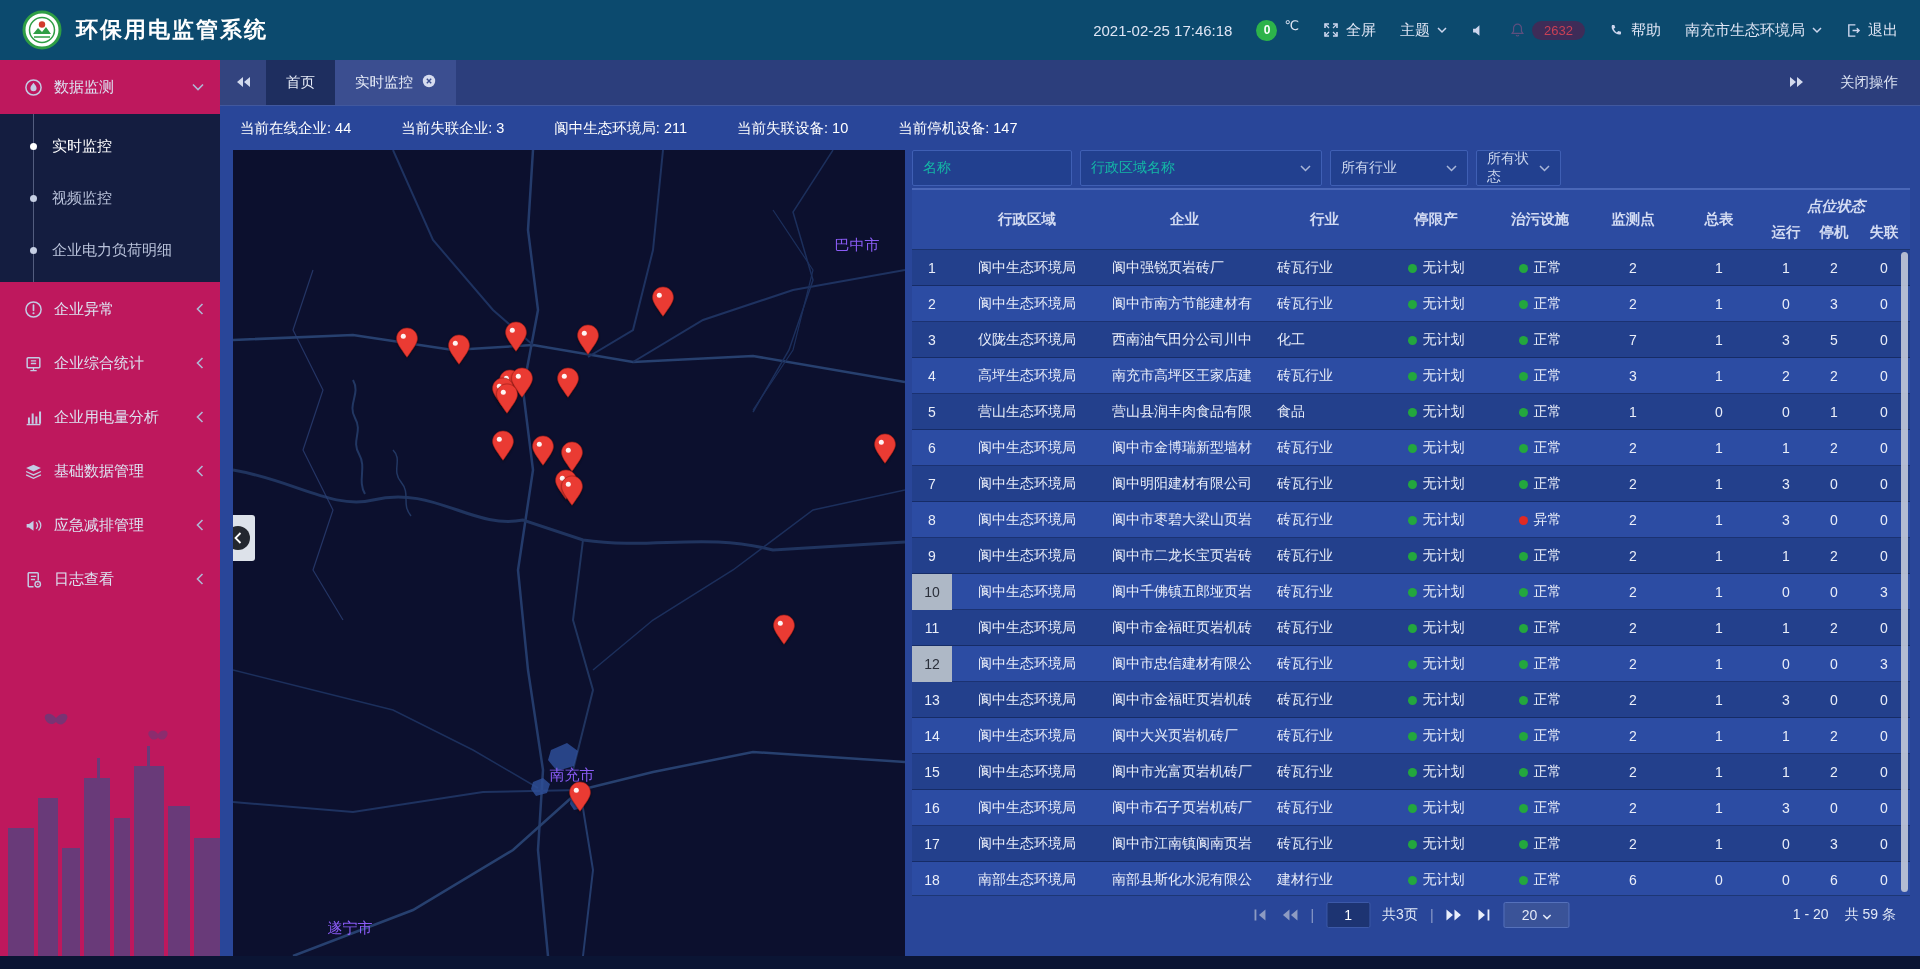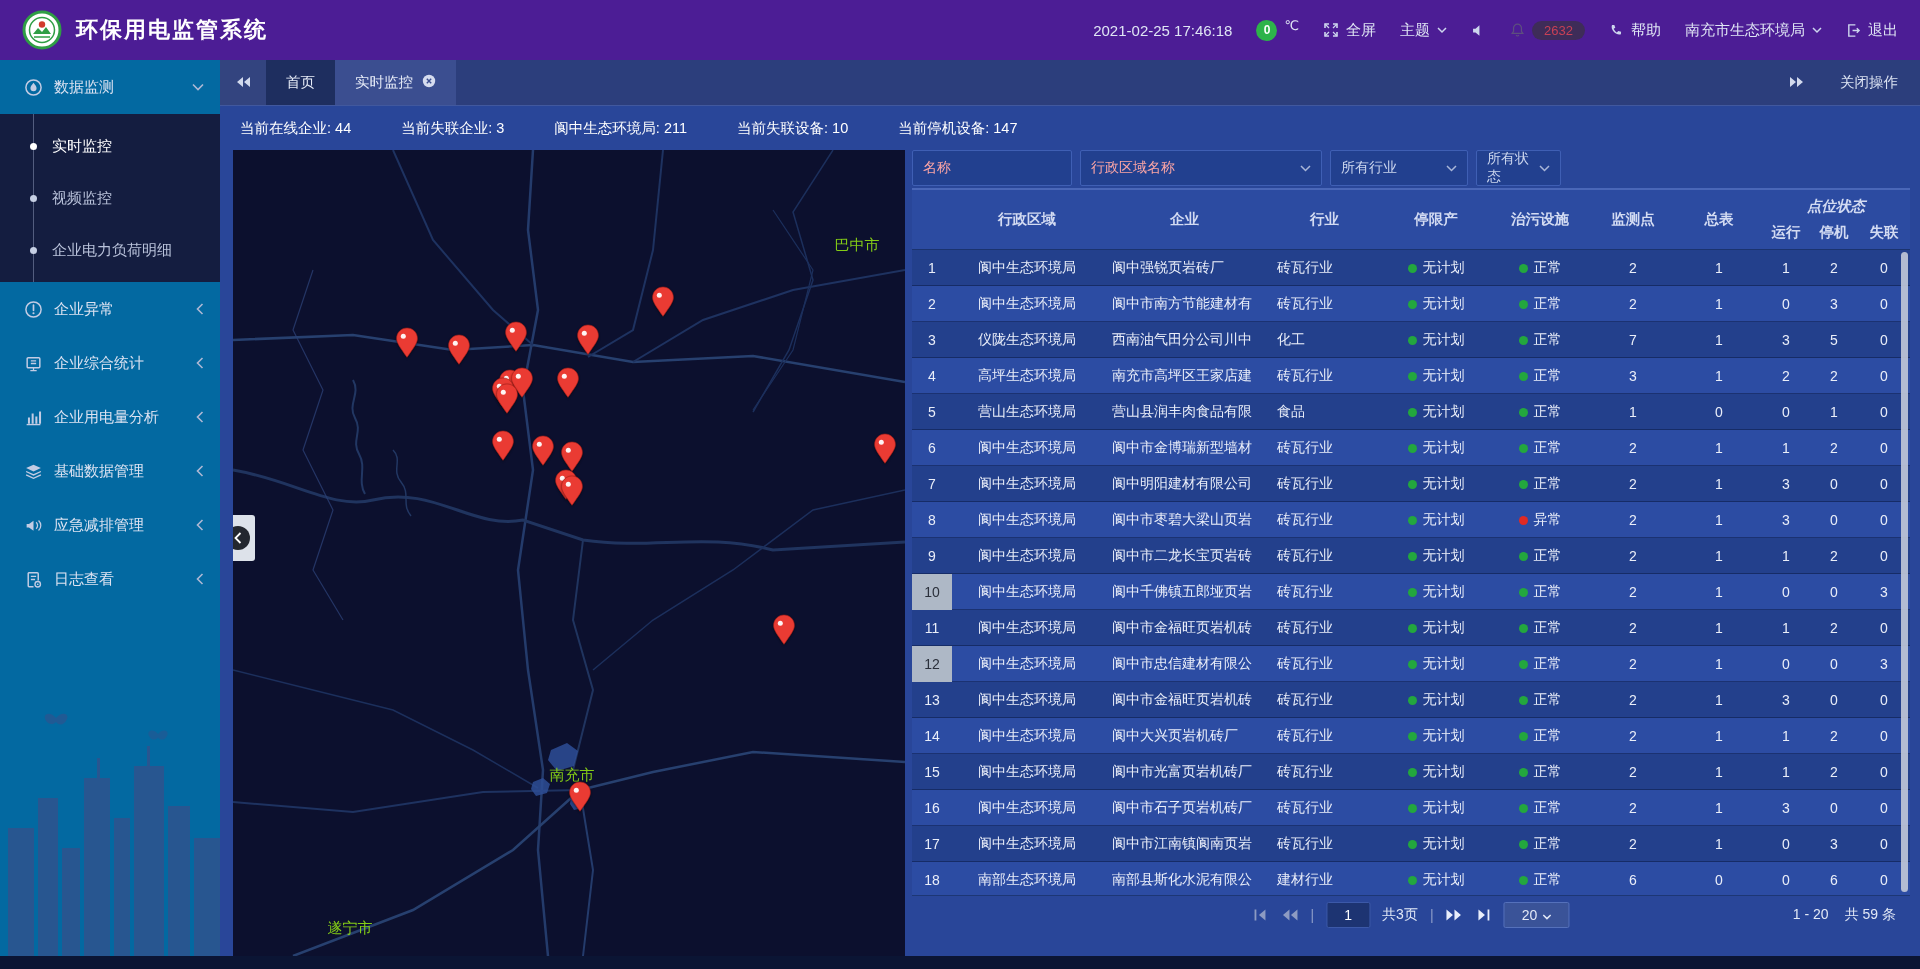--- a/index.html
+++ b/index.html
@@ -1,33 +1,33 @@
 <!DOCTYPE html>
 <html><head>
 <meta charset="utf-8">
 <style>
   html,body{margin:0;padding:0;}
   body{width:1920px;height:969px;background:#0b1534;font-family:"Liberation Sans","DejaVu Sans",sans-serif;overflow:hidden;}
   .app{position:relative;width:1920px;height:969px;}
 
   
-  .hdr{position:absolute;left:0;top:0;width:1920px;height:60px;background:#4c1d95;display:flex;align-items:center;padding:0 22px;box-sizing:border-box;z-index:30;}
+  .hdr{position:absolute;left:0;top:0;width:1920px;height:60px;background:#0c4a6e;display:flex;align-items:center;padding:0 22px;box-sizing:border-box;z-index:30;}
   .logo{width:40px;height:40px;flex:0 0 auto;}
   .hdr-title{margin-left:14px;color:#fff;font-size:22px;font-weight:bold;letter-spacing:2px;}
   .hdr-right{margin-left:auto;display:flex;align-items:center;gap:24px;color:#dfe5f4;font-size:15px;}
   .hdr-item{display:flex;align-items:center;gap:7px;white-space:nowrap;}
   .hdr-ic{display:inline-flex;color:#cdd6ee;}
   .temp-badge{width:21px;height:21px;border-radius:50%;background:#2db34a;color:#fff;font-size:12px;display:flex;align-items:center;justify-content:center;font-weight:bold;}
   .temp-unit{font-size:13px;position:relative;top:-5px;}
   .notif-pill{background:#3e2c58;color:#c84056;border-radius:11px;padding:2px 12px;font-size:13px;}
   .bell-dim{color:#5d4f7e;display:inline-flex;}
   .chev-dn{display:inline-flex;color:#cdd6ee;}
 
   
-  .sidebar{position:absolute;left:0;top:60px;width:220px;height:896px;background:#0369a1;overflow:hidden;z-index:20;}
+  .sidebar{position:absolute;left:0;top:60px;width:220px;height:896px;background:#be185d;overflow:hidden;z-index:20;}
   .sb-row{height:54px;display:flex;align-items:center;padding:0 16px 0 22px;color:#dde3f2;font-size:15px;cursor:pointer;}
   .sb-ic{display:inline-flex;color:#c3cce4;width:22px;justify-content:center;}
   .sb-lb{margin-left:10px;}
   .sb-ch{margin-left:auto;color:#aeb8d4;display:inline-flex;}
   .sb-panel{position:relative;background:#141d40;padding:6px 0;}
   .sb-line{position:absolute;left:33px;top:0;bottom:0;width:1px;background:rgba(160,172,205,.45);}
   .sb-sub{position:relative;height:52px;display:flex;align-items:center;padding-left:52px;color:#b9c2da;font-size:15px;cursor:pointer;}
   .sb-sub.on{color:#ffffff;}
   .sb-dot{position:absolute;left:30px;width:7px;height:7px;border-radius:50%;background:#c6cfe4;}
   .sb-sub.on .sb-dot{background:#ffffff;}
@@ -42,30 +42,30 @@
   .tab-right{margin-left:auto;display:flex;align-items:center;gap:20px;padding-right:22px;color:#dbe2f2;font-size:14.5px;}
 
   
   .workspace{position:absolute;left:220px;top:106px;width:1700px;height:850px;background:#294699;}
   .statsbar{height:44px;display:flex;align-items:center;gap:50px;padding-left:20px;color:#fff;font-size:14.5px;}
   .stat{white-space:nowrap;text-align:right;}
 
   
   .map{position:absolute;left:13px;top:44px;width:672px;height:806px;background:#0c102e;overflow:hidden;}
   .map svg.roads{position:absolute;left:0;top:0;}
-  .city{position:absolute;transform:translate(-50%,-50%);color:#84cc16;font-size:15px;white-space:nowrap;}
+  .city{position:absolute;transform:translate(-50%,-50%);color:#8b5cf6;font-size:15px;white-space:nowrap;}
   .pin{position:absolute;width:24px;height:32px;margin-left:-12px;margin-top:-31px;filter:drop-shadow(0 1px 1px rgba(0,0,0,.45));}
   .collapse-handle{position:absolute;left:-12px;top:365px;width:34px;height:46px;background:#dde2ea;border-radius:3px;display:flex;align-items:center;justify-content:center;cursor:pointer;}
   .collapse-handle .cc{width:24px;height:24px;border-radius:50%;background:#23272f;display:flex;align-items:center;justify-content:center;color:#fff;}
 
   
   .rpanel{position:absolute;left:692px;top:44px;width:998px;}
   .filters{height:36px;display:flex;gap:8px;}
   .fbox{background:#22408f;border:1px solid #3f5fb4;color:#ccd6ee;font-size:14px;display:flex;align-items:center;justify-content:space-between;padding:0 10px;box-sizing:border-box;border-radius:2px;}
-  .fbox .ph{color:#fca5a5;}
+  .fbox .ph{color:#14b8a6;}
   .fbox .sel-ch{color:#a9b6d8;display:inline-flex;margin-left:8px;}
   .f-name{width:160px;}
   .f-region{width:242px;}
   .f-industry{width:138px;}
   .f-status{width:85px;}
 
   .grid11{display:grid;grid-template-columns:40px 150px 165px 115px 108px 100px 86px 86px 48px 48px 52px;}
   .thead{margin-top:2px;height:62px;background:#2c4ba1;border-top:2px solid #4a67b8;border-bottom:1px solid #1b336f;display:flex;color:#d3dbf2;font-weight:bold;font-size:14.5px;box-sizing:border-box;}
   .thead-main{display:grid;grid-template-columns:40px 150px 165px 115px 108px 100px 86px 86px;align-items:center;height:100%;}
   .thead-main .th{text-align:center;}

